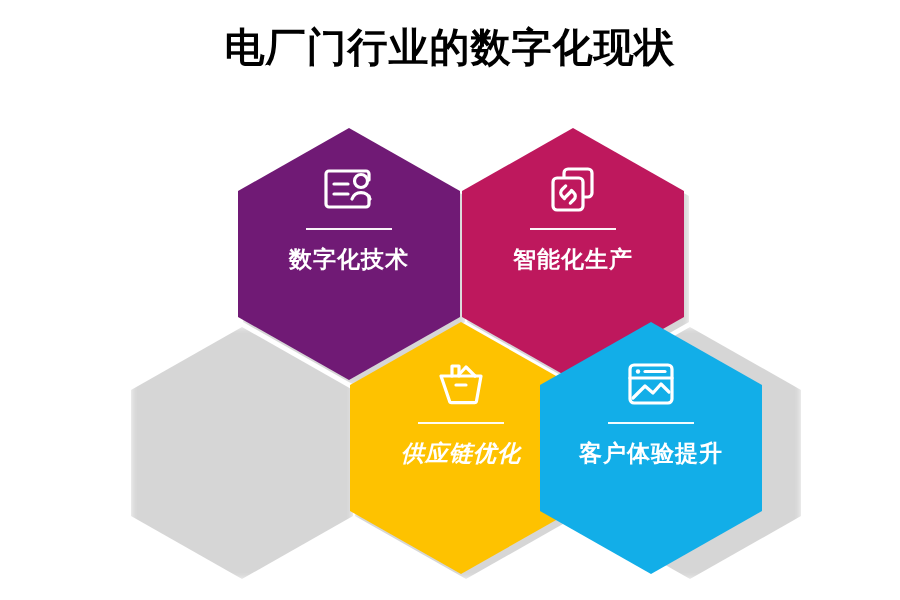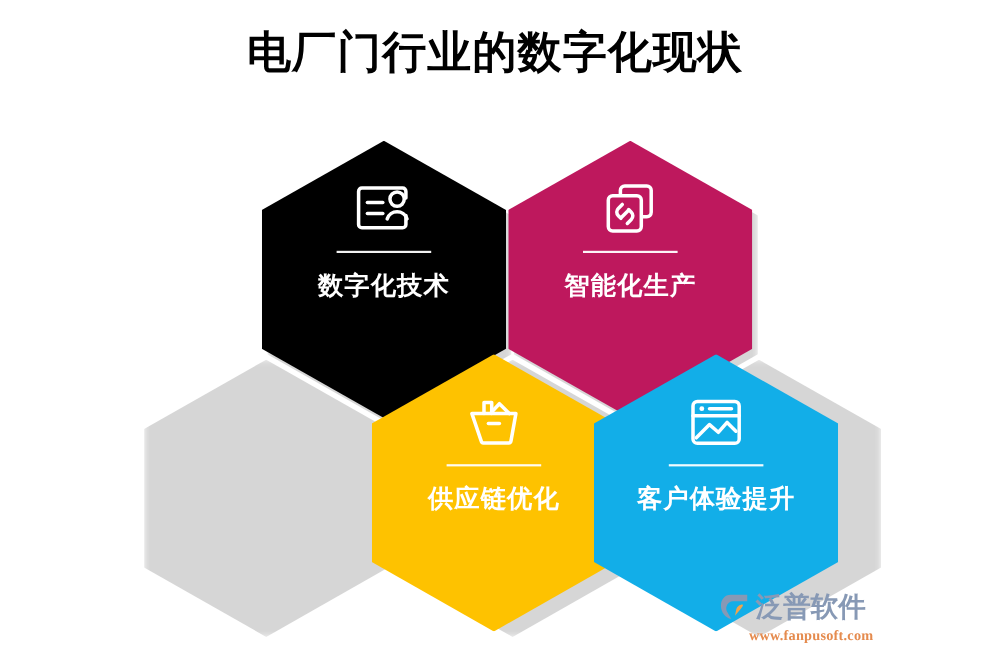--- a/index.html
+++ b/index.html
@@ -67,21 +67,21 @@
     -webkit-clip-path: polygon(50% 0%, 100% 25%, 100% 75%, 50% 100%, 0% 75%, 0% 25%);
     clip-path: polygon(50% 0%, 100% 25%, 100% 75%, 50% 100%, 0% 75%, 0% 25%);
     background: rgba(120,120,120,0.30);
     filter: blur(3px);
   }
 
   
   .hex-pos-0 { left: 238px; top: 128px; }
   .hex-pos-1 { left: 462px; top: 128px; }
   .hex-pos-2 { left: 126px; top: 322px; }
-  .hex-pos-3 { left: 338px; top: 322px; }
+  .hex-pos-3 { left: 350px; top: 322px; font-style: italic; }
   .hex-pos-4 { left: 540px; top: 322px; }
 
   .sh-pos-0 { left: 243px; top: 133px; }
   .sh-pos-1 { left: 467px; top: 133px; }
   .sh-pos-2 { left: 131px; top: 327px; }
   .sh-pos-3 { left: 355px; top: 327px; }
   .sh-pos-4 { left: 579px; top: 327px; }
 
   .hex-icon {
     margin-top: 34px;
@@ -159,21 +159,21 @@
   <div id="page-title">电厂门行业的数字化现状</div>
 
   <div id="hex-board">
 
     <div class="hex-shadow sh-pos-0"></div>
     <div class="hex-shadow sh-pos-1"></div>
     <div class="hex-shadow sh-pos-2"></div>
     <div class="hex-shadow sh-pos-3"></div>
     <div class="hex-shadow sh-pos-4"></div>
 
-    <div class="hex hex-pos-0" style="background: #000000;">
+    <div class="hex hex-pos-0" style="background: #701a75;">
       <div class="hex-icon">
         <svg width="52" height="44" viewBox="0 0 52 44" fill="none" stroke="#ffffff" stroke-width="3.2" stroke-linecap="round" stroke-linejoin="round">
           <path d="M46 12 V6 a3 3 0 0 0 -3 -3 H6 a3 3 0 0 0 -3 3 v30 a3 3 0 0 0 3 3 h37 a3 3 0 0 0 3 -3 v-8"></path>
           <line x1="11" y1="16" x2="25" y2="16"></line>
           <line x1="11" y1="26" x2="25" y2="26"></line>
           <circle cx="38" cy="13" r="6.5"></circle>
           <path d="M29 31 a9.5 9.5 0 0 1 18 0"></path>
         </svg>
       </div>
       <div class="hex-rule"></div>
@@ -225,24 +225,14 @@
         </svg>
       </div>
       <div class="hex-rule"></div>
       <div class="hex-label">
         <div>客户体验提升</div>
       </div>
     </div>
 
   </div>
 
-  <div id="brand-logo">
-    <div class="logo-row">
-      <svg class="logo-mark" viewBox="0 0 32 32" fill="none">
-        <path d="M27 4 H11 C5.2 4 1.5 8.6 1.5 14.5 C1.5 20.8 5.6 26 11.5 27.5 L7.5 20.5 C6.6 18.8 6.4 17 6.9 15.3 C7.7 12.3 10.2 10.3 13.5 10.3 H27 Z" fill="#8799b5"></path>
-        <path d="M22.5 13.5 C19.5 13.5 16.9 15.6 16.3 18.4 L15.1 24.2 L21 17.2 C22.6 15.3 23.3 14.2 22.5 13.5 Z" fill="#f0a44b"></path>
-      </svg>
-      <div class="logo-name">泛普软件</div>
-    </div>
-    <div class="logo-url">www.fanpusoft.com</div>
-  </div>
 
 </div>
 
 </body></html>

